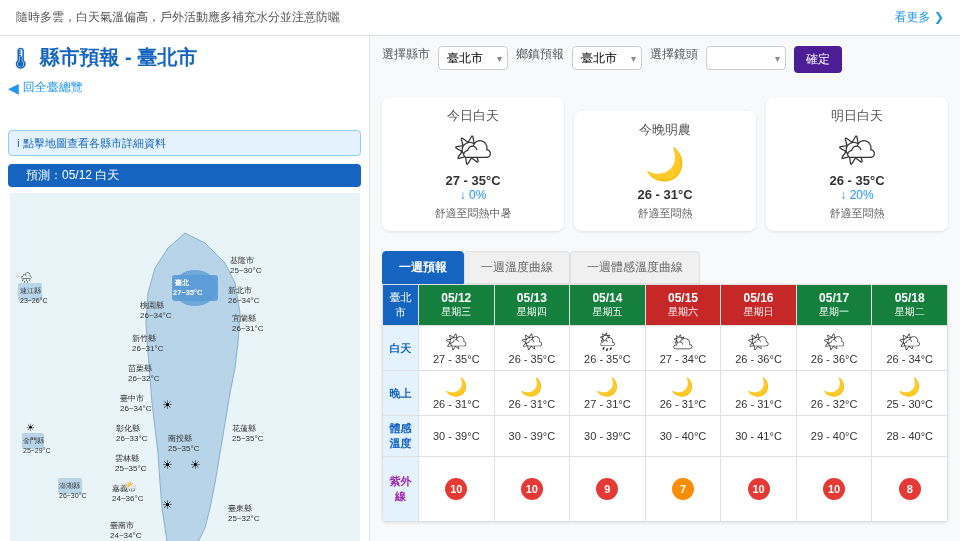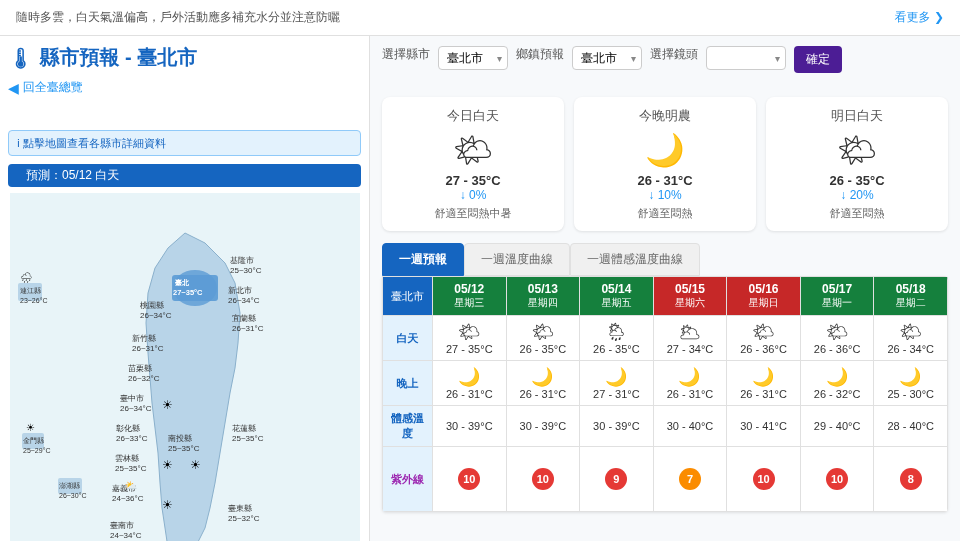--- a/index.html
+++ b/index.html
@@ -33,21 +33,21 @@
 
     
     .controls-row { display: flex; align-items: flex-start; gap: 8px; margin-bottom: 24px; }
     .control-label { font-size: 12px; color: #555; white-space: nowrap; }
     .control-select { border: 1px solid #ccc; border-radius: 4px; padding: 4px 24px 4px 8px; font-size: 12px; background: #fff; appearance: none; -webkit-appearance: none; position: relative; cursor: pointer; }
     .select-wrap { position: relative; display: inline-block; }
     .select-wrap::after { content: '▾'; position: absolute; right: 6px; top: 50%; transform: translateY(-50%); pointer-events: none; color: #888; font-size: 10px; }
     .confirm-btn { background: #4c1d95; color: #fff; border: none; border-radius: 4px; padding: 5px 12px; font-size: 12px; cursor: pointer; }
 
     
-    .weather-cards { display: flex; gap: 10px; margin-bottom: 12px; align-items: flex-end; }
+    .weather-cards { display: flex; gap: 10px; margin-bottom: 20px; align-items: flex-end; }
     .weather-card { flex: 1; background: #fff; border-radius: 8px; padding: 10px; text-align: center; box-shadow: 0 1px 3px rgba(0,0,0,0.1); }
     .card-title { font-size: 13px; color: #555; margin-bottom: 6px; }
     .card-icon { font-size: 32px; margin-bottom: 4px; }
     .card-temp { font-size: 13px; color: #333; font-weight: bold; }
     .card-rain { font-size: 12px; color: #2196F3; }
     .card-desc { font-size: 11px; color: #666; margin-top: 4px; }
 
     
     .forecast-tabs { display: flex; margin-bottom: 0; }
     .forecast-tab { padding: 7px 16px; font-size: 12px; cursor: pointer; border-radius: 4px 4px 0 0; border: 1px solid #e0e0e0; background: #e8f0fe; color: #1565C0; font-weight: bold; }
@@ -55,21 +55,21 @@
     .forecast-tab:not(.active) { background: #f0f0f0; color: #666; font-weight: normal; }
 
     
     .weekly-table { width: 100%; border-collapse: collapse; background: #fff; border-radius: 0 4px 4px 4px; overflow: hidden; box-shadow: 0 1px 3px rgba(0,0,0,0.1); }
     .weekly-table th, .weekly-table td { border: 1px solid #e0e0e0; text-align: center; padding: 5px 3px; font-size: 11px; }
     .weekly-table th { background: #15803d; color: #fff; font-weight: normal; }
     .weekly-table th.date-header { font-size: 11px; }
     .weekly-table th.date-header .date { font-size: 12px; font-weight: bold; }
     .weekly-table th.date-header .day { font-size: 10px; }
     .weekly-table th.date-header.red { background: #c62828; }
-    .weekly-table td.row-label { background: #E3F2FD; color: #1565C0; font-weight: bold; font-size: 11px; width: 50px; }
+    .weekly-table td.row-label { background: #E3F2FD; color: #1565C0; font-weight: bold; font-size: 11px; width: 36px; }
     .weekly-table td.uv-cell { padding: 21px; }
     .uv-badge { display: inline-block; width: 22px; height: 22px; border-radius: 50%; font-size: 11px; font-weight: bold; color: #fff; line-height: 22px; }
     .uv-red { background: #e53935; }
     .uv-orange { background: #fb8c00; }
     .weather-icon-sm { font-size: 18px; }
     .temp-text { font-size: 11px; color: #333; }
 
     .left-top { display: flex; flex-direction: column; }
   </style>
 </head>
@@ -220,21 +220,20 @@
         <div class="card-title">今日白天</div>
         <div class="card-icon">🌤</div>
         <div class="card-temp">27 - 35°C</div>
         <div class="card-rain">↓ 0%</div>
         <div class="card-desc">舒適至悶熱中暑</div>
       </div>
       <div class="weather-card">
         <div class="card-title">今晚明農</div>
         <div class="card-icon">🌙</div>
         <div class="card-temp">26 - 31°C</div>
-        <div class="card-rain">↓ 10%</div>
         <div class="card-desc">舒適至悶熱</div>
       </div>
       <div class="weather-card">
         <div class="card-title">明日白天</div>
         <div class="card-icon">🌤</div>
         <div class="card-temp">26 - 35°C</div>
         <div class="card-rain">↓ 20%</div>
         <div class="card-desc">舒適至悶熱</div>
       </div>
     </div>

